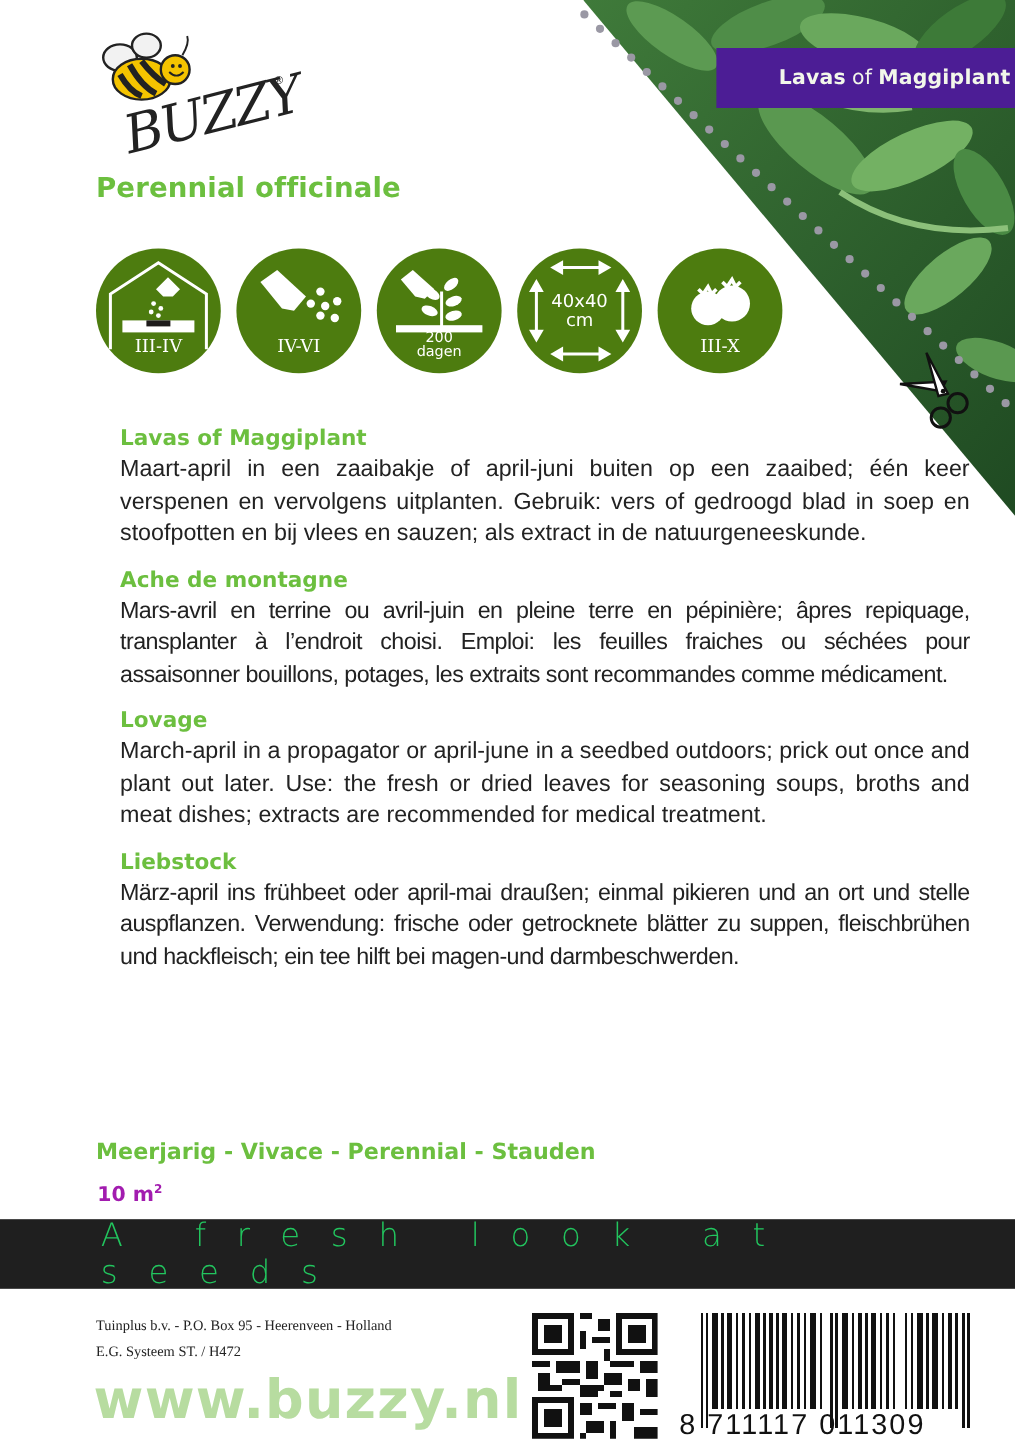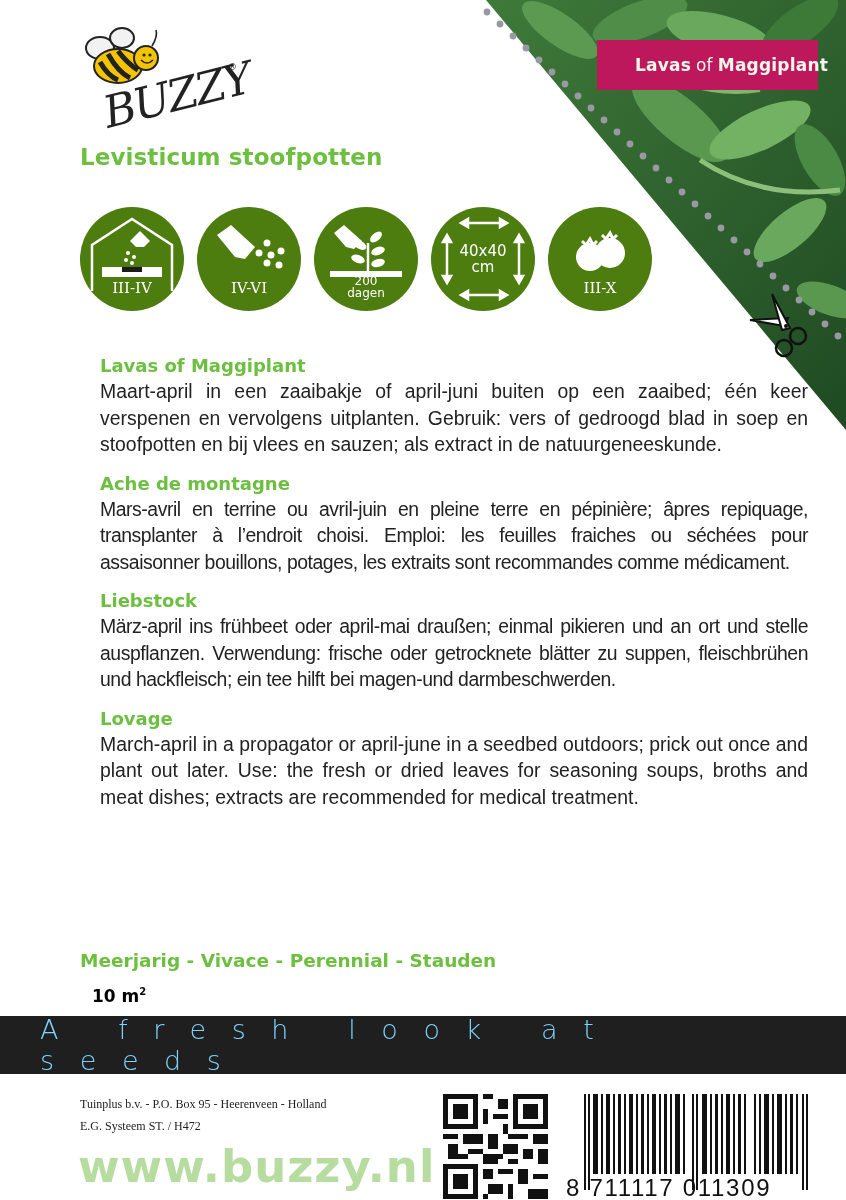--- a/index.html
+++ b/index.html
@@ -2,23 +2,23 @@
 <html><head>
 <meta charset="utf-8">
 <style>
   * { box-sizing: border-box; margin: 0; padding: 0; }
   html, body { width: 846px; height: 1200px; background: #ffffff; overflow: hidden; }
   body { position: relative; font-family: "DejaVu Sans", sans-serif; color: #1e1e1e; }
 
   
   .photo { position: absolute; left: 0; top: 0; width: 846px; height: 430px; pointer-events: none; }
   .banner {
-    position: absolute; left: 597px; top: 40px; width: 221px; height: 50px;
-    background: #be185d; color: #f2f7ea; font-weight: bold; font-size: 17px;
-    display: flex; align-items: center; padding-left: 38px; letter-spacing: 0.2px;
+    position: absolute; left: 597px; top: 40px; width: 249px; height: 50px;
+    background: #4c1d95; color: #f2f7ea; font-weight: bold; font-size: 17px;
+    display: flex; align-items: center; padding-left: 52px; letter-spacing: 0.2px;
   }
   .banner .of { font-weight: normal; margin: 0 5px; }
 
   .logo { position: absolute; left: 78px; top: 24px; width: 180px; height: 112px; }
   .latin {
     position: absolute; left: 80px; top: 144px; font-size: 23px; font-weight: bold;
     color: #6cbf3f; letter-spacing: 0.1px;
   }
 
   .icons { position: absolute; left: 80px; top: 207px; display: flex; gap: 13px; }
@@ -43,27 +43,27 @@
   }
   .sec p.tight { letter-spacing: -0.45px; }
 
   .perennial {
     position: absolute; left: 80px; top: 950px; font-size: 18.5px; font-weight: bold; color: #6cbf3f;
   }
   .sow {
     position: absolute; left: 80px; top: 986px; font-family: "Liberation Sans", sans-serif;
     font-size: 13.4px; color: #222; display: flex; align-items: baseline; white-space: nowrap;
   }
-  .sow .area { color: #000000; font-weight: bold; font-size: 17px; margin-left: 12px; font-family: "DejaVu Sans", sans-serif; }
+  .sow .area { color: #a21caf; font-weight: bold; font-size: 17px; margin-left: 1px; font-family: "DejaVu Sans", sans-serif; }
   .sow .area sup { font-size: 10px; }
 
   .slogan {
     position: absolute; left: 0; top: 1016px; width: 846px; height: 58px; background: #1f1f1f;
-    color: #7dd3fc; font-size: 27px; display: flex; align-items: center;
-    padding-left: 40px; letter-spacing: 25.6px; font-family: "DejaVu Sans", sans-serif; font-weight: 300;
+    color: #22c55e; font-size: 27px; display: flex; align-items: center;
+    padding-left: 84px; letter-spacing: 25.6px; font-family: "DejaVu Sans", sans-serif; font-weight: 300;
   }
 
   .company { position: absolute; left: 80px; top: 1093px; font-family: Liberation Serif, serif; font-size: 12px; color: #222; line-height: 22px; }
   .website { position: absolute; left: 78px; top: 1140px; font-size: 45px; font-weight: bold; color: #b7dca0; letter-spacing: 1px; }
   .qr { position: absolute; left: 443px; top: 1094px; width: 105px; height: 105px; }
   .barcode { position: absolute; left: 584px; top: 1094px; width: 236px; height: 106px; }
   .ean { position: absolute; left: 566px; top: 1174px; font-family: "Liberation Sans", sans-serif; font-size: 24px; color: #111; letter-spacing: 1.7px; background: transparent; }
 </style>
 </head>
 <body>
@@ -137,21 +137,21 @@
   <path d="M22 38 Q30 52 40 56 M30 30 Q40 48 52 54 M40 27 Q50 40 60 46" stroke="#222" stroke-width="5" fill="none"></path>
   <circle cx="68" cy="34" r="12" fill="#f5c400" stroke="#222" stroke-width="2"></circle>
   <circle cx="66" cy="31" r="1.6" fill="#222"></circle>
     <circle cx="72" cy="31" r="1.6" fill="#222"></circle>
   <path d="M63 36 Q69 42 75 36" stroke="#222" stroke-width="1.6" fill="none"></path>
   <path d="M74 22 Q80 12 78 6" stroke="#222" stroke-width="1.6" fill="none"></path>
   <text x="30" y="104" font-family="DejaVu Serif, serif" font-style="italic" font-size="44" fill="#222" transform="rotate(-14 30 104)" letter-spacing="-2">BUZZY</text>
   <text x="150" y="46" font-size="9" fill="#222" font-family="DejaVu Sans, sans-serif">®</text>
 </svg>
 
-<div class="latin">Levisticum stoofpotten</div>
+<div class="latin">Perennial officinale</div>
 
 <div class="icons">
 
   <div class="icon-circle">
     <svg width="104" height="104" viewBox="0 0 104 104">
       <path d="M12 84 L12 38 L52 12 L92 38 L92 84" stroke="#fff" stroke-width="2.5" fill="none"></path>
       <rect x="22" y="60" width="60" height="10" fill="#fff"></rect>
       <rect x="42" y="60" width="20" height="5" fill="#1e1b1b"></rect>
       <path d="M50 34 l10 -10 l10 10 l-6 6 l-8 0 z" fill="#fff"></path>
       <circle cx="48" cy="46" r="2" fill="#fff"></circle>
@@ -237,26 +237,26 @@
 <div class="sections">
   <div class="sec">
     <h2>Lavas of Maggiplant</h2>
     <p>Maart-april in een zaaibakje of april-juni buiten op een zaaibed; één keer verspenen en vervolgens uitplanten. Gebruik: vers of gedroogd blad in soep en stoofpotten en bij vlees en sauzen; als extract in de natuurgeneeskunde.</p>
   </div>
   <div class="sec">
     <h2>Ache de montagne</h2>
     <p class="tight">Mars-avril en terrine ou avril-juin en pleine terre en pépinière; âpres repiquage, transplanter à l’endroit choisi. Emploi: les feuilles fraiches ou séchées pour assaisonner bouillons, potages, les extraits sont recommandes comme médicament.</p>
   </div>
   <div class="sec">
+    <h2>Lovage</h2>
+    <p>March-april in a propagator or april-june in a seedbed outdoors; prick out once and plant out later. Use: the fresh or dried leaves for seasoning soups, broths and meat dishes; extracts are recommended for medical treatment.</p>
+  </div>
+  <div class="sec">
     <h2>Liebstock</h2>
     <p class="tight">März-april ins frühbeet oder april-mai draußen; einmal pikieren und an ort und stelle auspflanzen. Verwendung: frische oder getrocknete blätter zu suppen, fleischbrühen und hackfleisch; ein tee hilft bei magen-und darmbeschwerden.</p>
-  </div>
-  <div class="sec">
-    <h2>Lovage</h2>
-    <p>March-april in a propagator or april-june in a seedbed outdoors; prick out once and plant out later. Use: the fresh or dried leaves for seasoning soups, broths and meat dishes; extracts are recommended for medical treatment.</p>
   </div>
 </div>
 
 <div class="perennial">Meerjarig - Vivace - Perennial - Stauden</div>
 
 <div class="sow">
   <span class="area"><span>10 m</span><sup>2</sup></span>
 </div>
 
 <div class="slogan">

